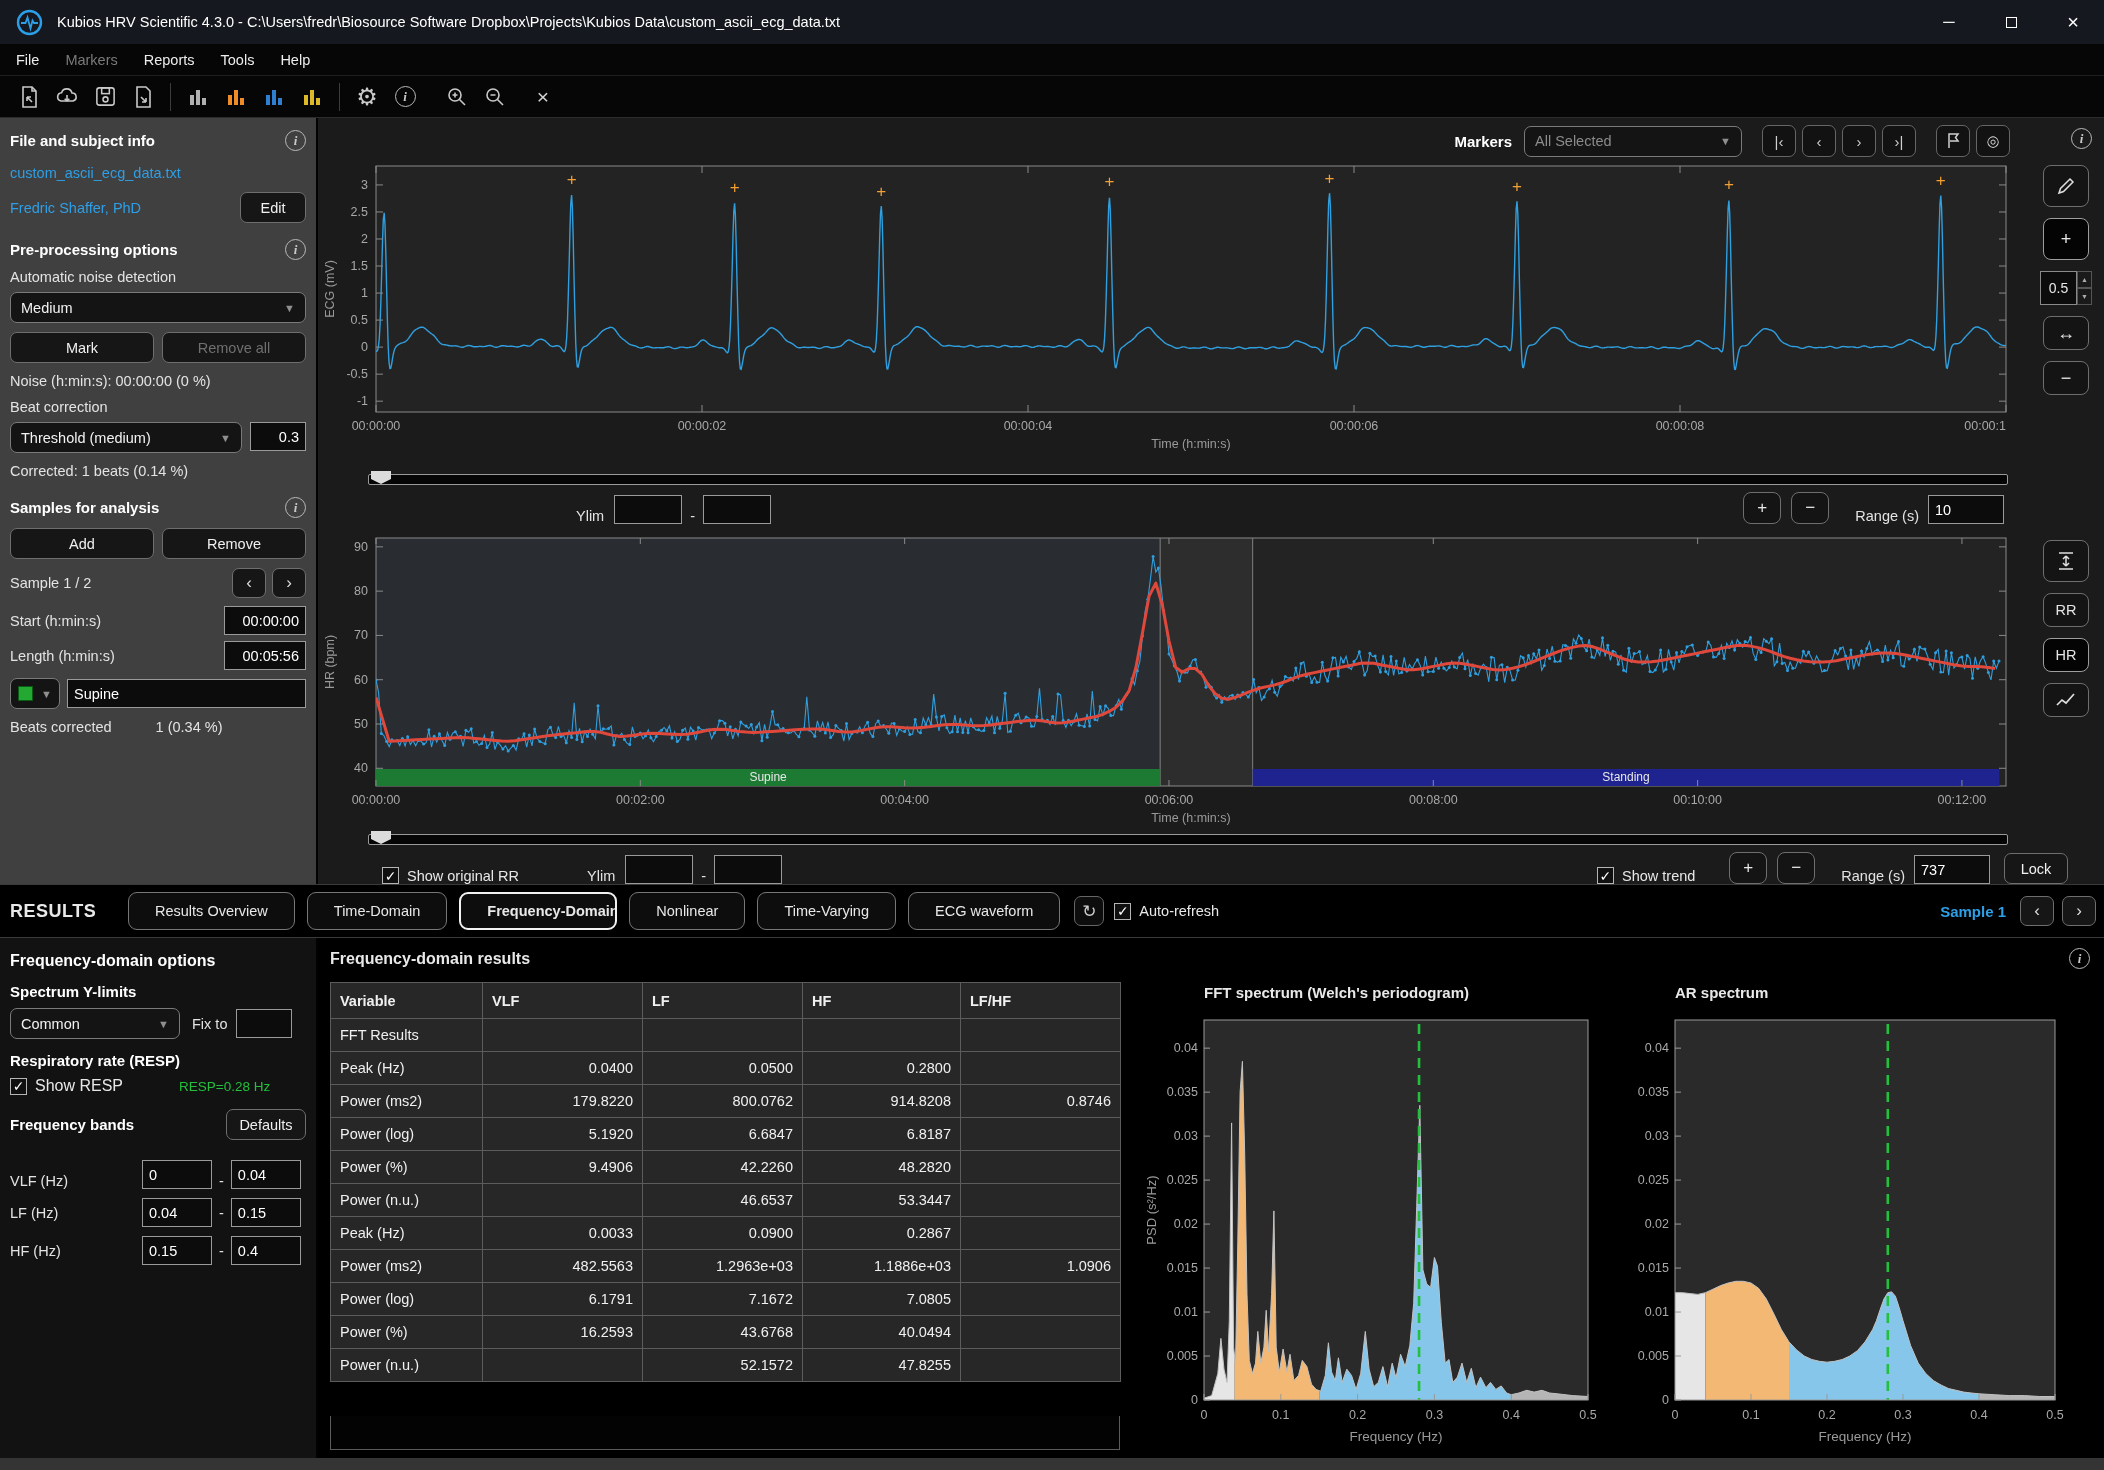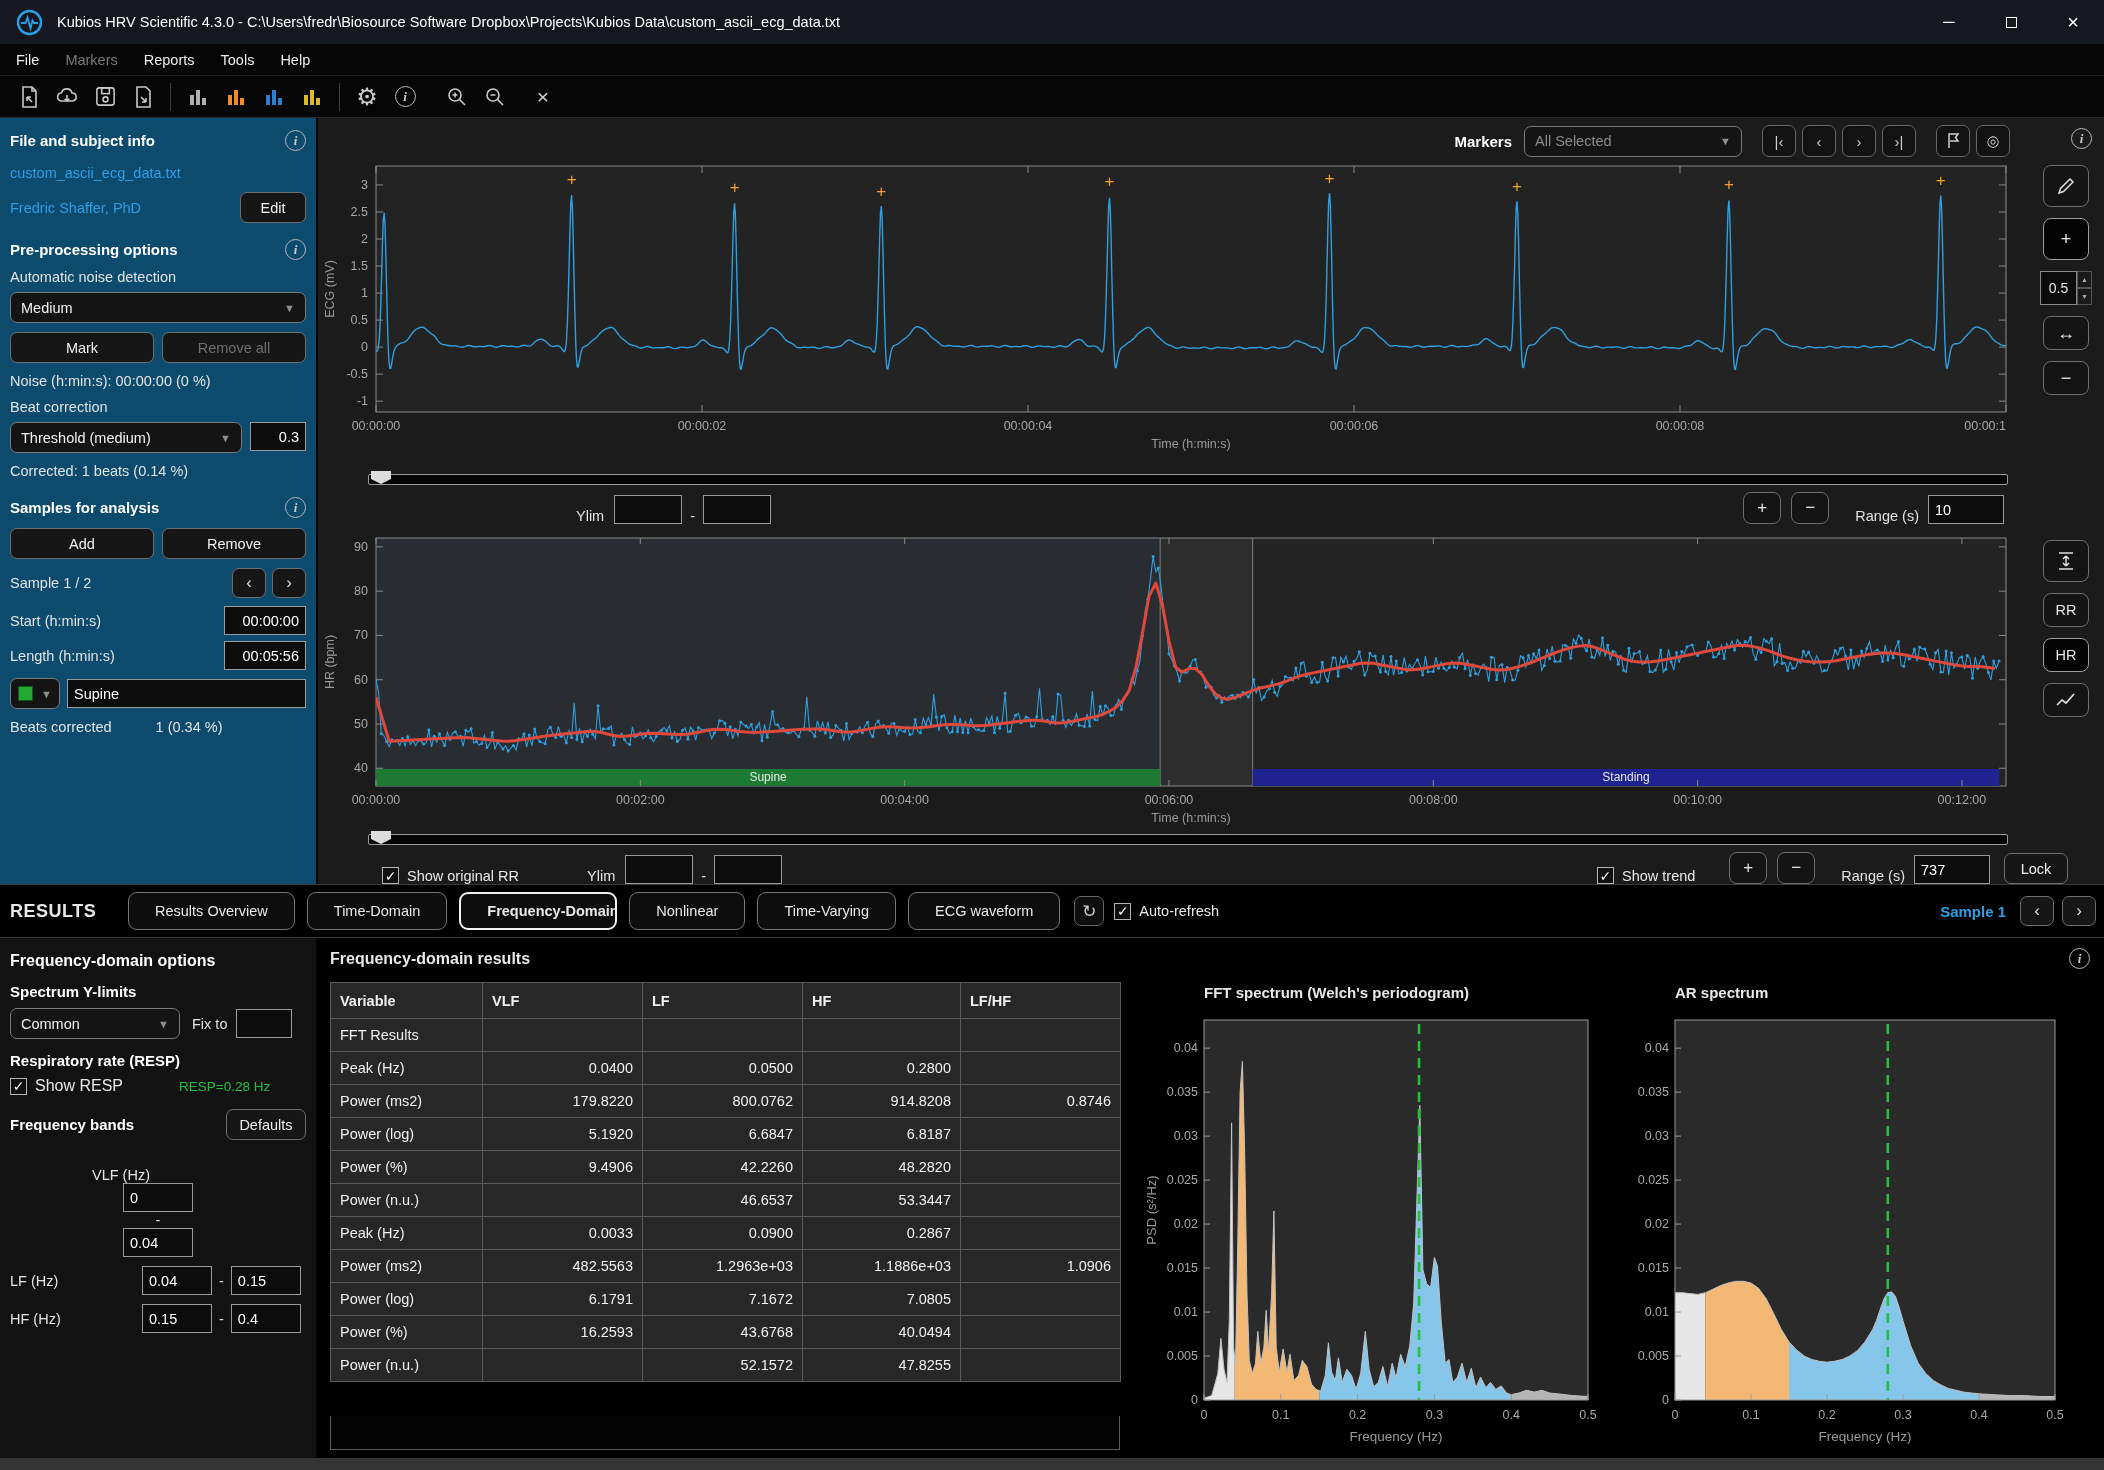--- a/index.html
+++ b/index.html
@@ -17,21 +17,21 @@
   .menubar { position:absolute; left:0; top:44px; width:2104px; height:32px; background:#060606; display:flex; align-items:center; gap:26px; padding-left:16px; border-bottom:1px solid #1f1f1f; }
   .menuitem { font-size:14.5px; color:#ededed; }
   .menuitem.disabled { color:#7a7a7a; }
   .toolbar { position:absolute; left:0; top:76px; width:2104px; height:42px; background:#060606; display:flex; align-items:center; padding-left:10px; border-bottom:1px solid #2c2c2c; }
   .tbtn { width:38px; height:34px; display:flex; align-items:center; justify-content:center; color:#cfcfcf; }
   .tsep { width:1px; height:28px; background:#3c3c3c; margin:0 8px; }
   .gear { font-size:24px; color:#c9c9c9; }
   .circle-i { display:inline-flex; width:21px; height:21px; border:1.6px solid #b9b9b9; border-radius:50%; color:#c9c9c9; align-items:center; justify-content:center; font-size:13px; font-family:"Liberation Serif",serif; font-style:italic; font-weight:bold; }
 
   
-  .sidebar { position:absolute; left:0; top:118px; width:318px; height:766px; background:#0c4a6e; border-right:2px solid #020202; padding:12px 10px 0 10px; }
+  .sidebar { position:absolute; left:0; top:118px; width:318px; height:766px; background:#404040; border-right:2px solid #020202; padding:12px 10px 0 10px; }
   .srow { display:flex; align-items:center; justify-content:space-between; }
   .heading { font-size:15px; font-weight:bold; color:#fff; }
   .blue-link { color:#2e9fe6; font-size:14.5px; }
   .label { font-size:14.5px; color:#e3e3e3; }
   .btn { display:flex; align-items:center; justify-content:center; background:#161616; border:1px solid #6e6e6e; border-radius:7px; color:#f0f0f0; font-size:14.5px; height:31px; }
   .btn.disabled { color:#6f6f6f; }
   .dropdown { display:flex; align-items:center; justify-content:space-between; background:#141414; border:1px solid #7a7a7a; border-radius:7px; height:31px; padding:0 10px; font-size:14.5px; color:#f2f2f2; }
   .dropdown .arr { color:#8f8f8f; font-size:11px; }
   .dropdown.dim { color:#8b8b8b; }
   .input { background:#0c0c0c; border:1px solid #9a9a9a; color:#fff; font-size:14.5px; height:29px; padding:0 6px; font-family:"Liberation Sans",sans-serif; }
@@ -859,21 +859,21 @@
         <span class="cb">
             <span class="cbbox">✓</span>
             <span>Show RESP</span>
           </span>
         <span style="margin-left:56px; color:#22c03c; font-size:13.5px;">RESP=0.28 Hz</span>
       </div>
       <div class="srow" style="margin-top:14px;">
         <span class="heading">Frequency bands</span>
         <span class="btn" style="width:80px;">Defaults</span>
       </div>
-      <div style="display:flex; align-items:center; margin-top:27px;flex-direction:column;">
+      <div style="display:flex; align-items:flex-end; margin-top:20px;">
         <span class="label" style="width:132px;">VLF (Hz)</span>
         <input class="input" style="width: 70px;" value="0">
         <span class="label" style="margin:0 7px;">-</span>
         <input class="input" style="width: 70px;" value="0.04">
       </div>
       <div style="display:flex; align-items:center; margin-top:9px;">
         <span class="label" style="width:132px;">LF (Hz)</span>
         <input class="input" style="width: 70px;" value="0.04">
         <span class="label" style="margin:0 7px;">-</span>
         <input class="input" style="width: 70px;" value="0.15">

